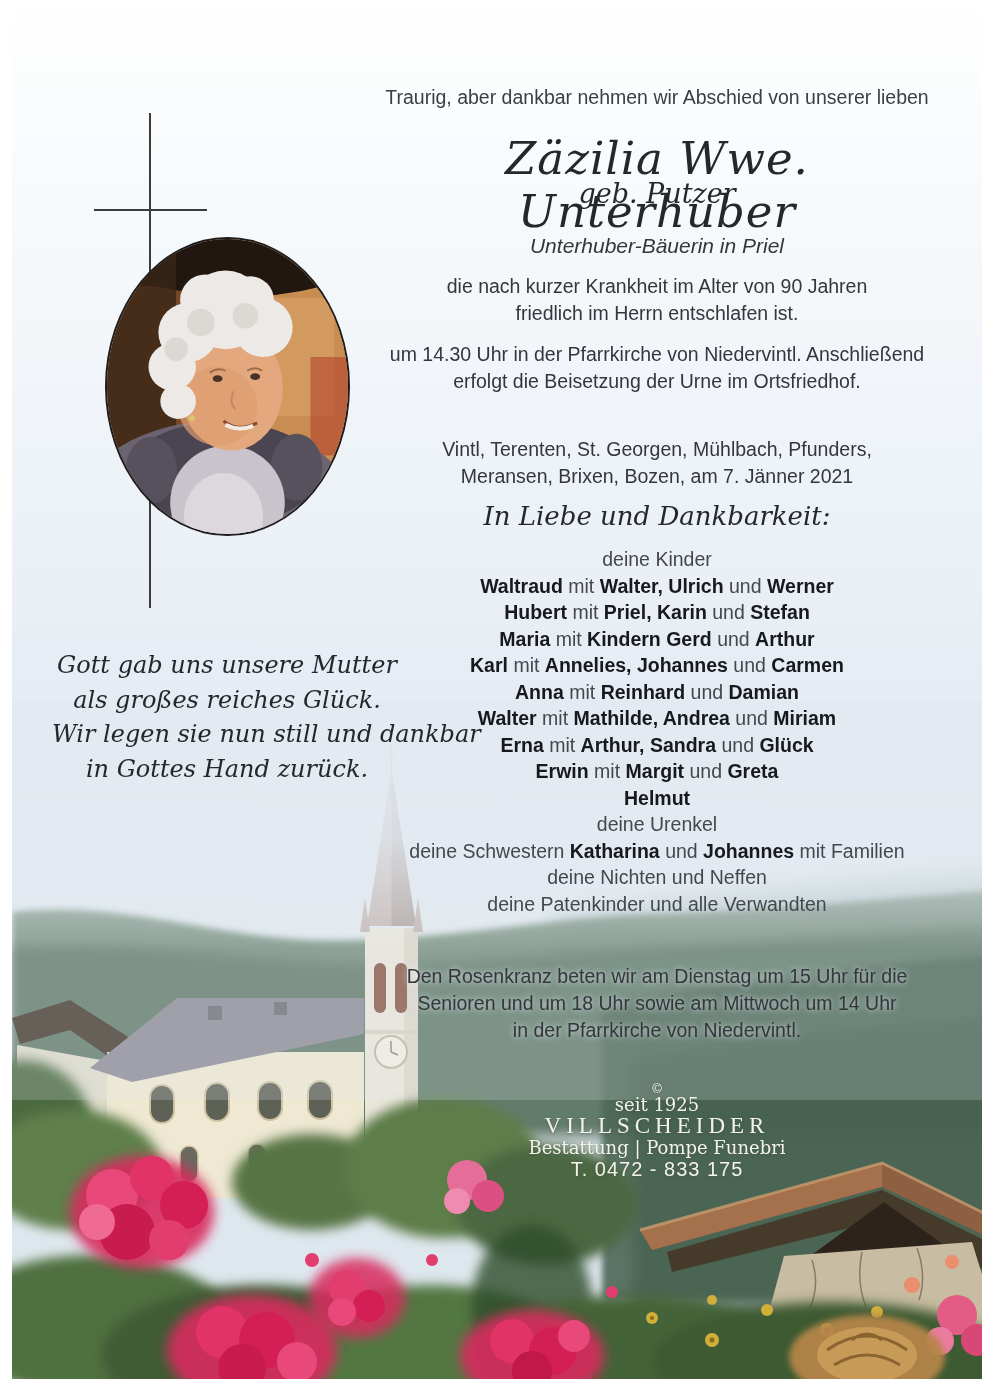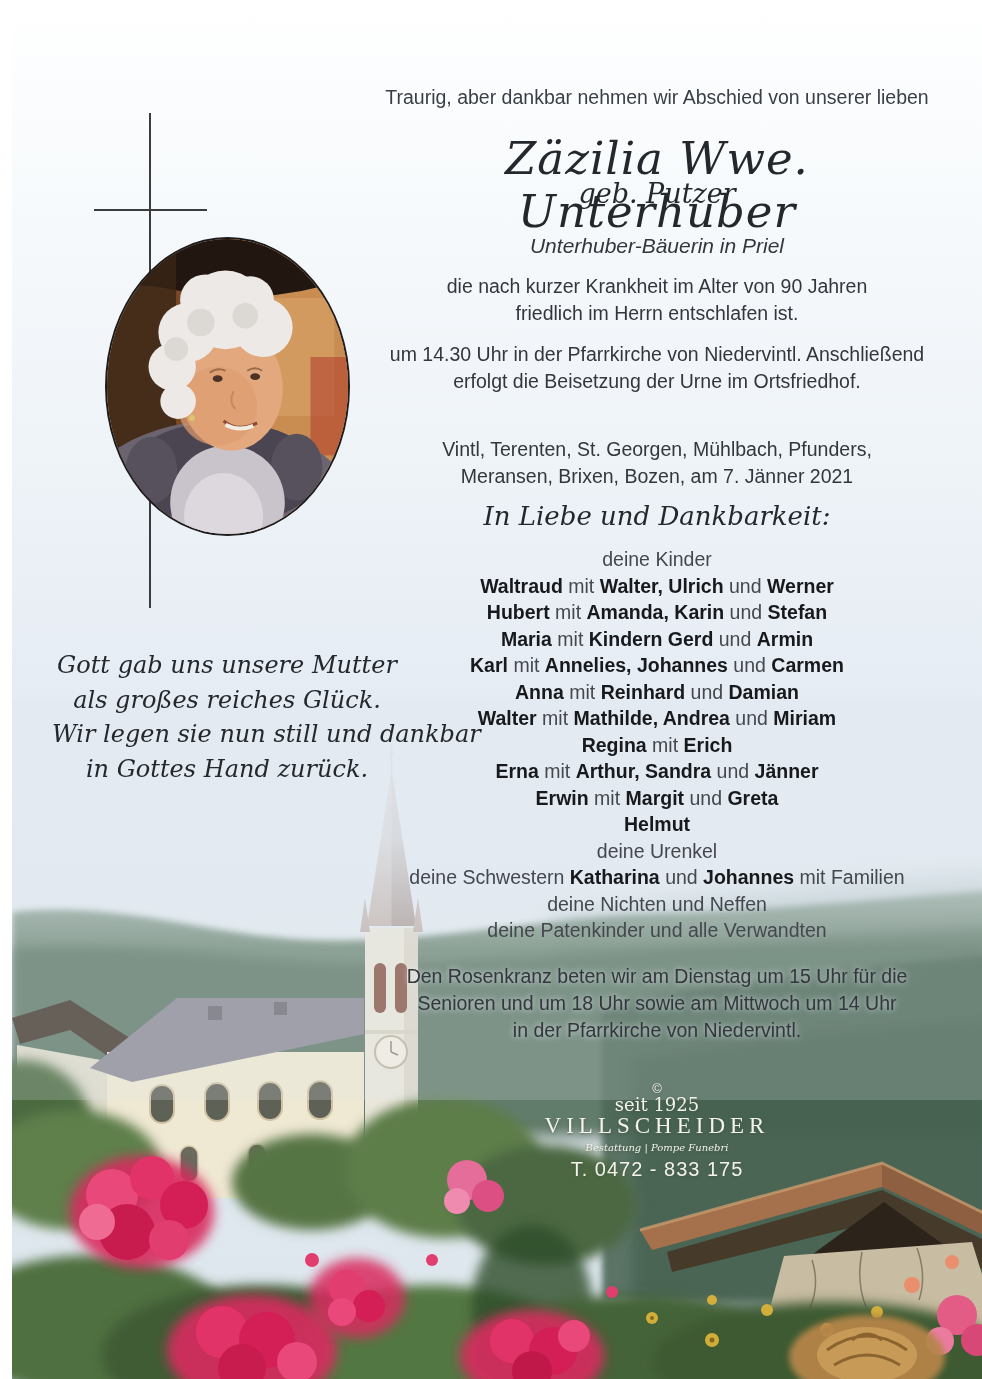--- a/index.html
+++ b/index.html
@@ -35,21 +35,21 @@
   .family{top:546px;font-size:19.5px;line-height:26.5px;color:#44484e;}
   .family .b{font-weight:700;color:#17191d;}
   .rosary{top:963px;text-shadow:0 0 6px rgba(240,245,249,.85);}
   .poem{top:648px;font-size:24px;line-height:34.5px;}
   
   .logo{position:absolute;left:495px;top:1082px;width:300px;text-align:center;z-index:3;
         color:#f4f2e9;text-shadow:0 1px 3px rgba(60,80,60,.55);}
   .logo .copy{font-size:13px;line-height:14px;}
   .logo .since{font-family:"DejaVu Serif","Liberation Serif",serif;font-size:18px;line-height:17px;}
   .logo .brand{font-family:"Liberation Serif",serif;font-size:23px;letter-spacing:5px;line-height:26px;}
-  .logo .tagline{font-family:"DejaVu Serif","Liberation Serif",serif;font-style:italic;font-size:10px;line-height:17px;}
+  .logo .tagline{font-family:"DejaVu Serif","Liberation Serif",serif;font-size:18px;line-height:17px;}
   .logo .phone{font-size:20px;line-height:26px;letter-spacing:1px;}
 </style>
 </head>
 <body>
 
 <div class="page">
 
   <svg class="scene" viewBox="0 0 982 679" width="982" height="679" preserveAspectRatio="none" aria-hidden="true">
     <defs>
       <linearGradient id="skyG" x1="0" y1="0" x2="0" y2="1">
@@ -284,27 +284,26 @@
       <div class="ln">erfolgt die Beisetzung der Urne im Ortsfriedhof.</div>
     </div>
   <div class="main-col para places">
       <div class="ln">Vintl, Terenten, St. Georgen, Mühlbach, Pfunders,</div>
       <div class="ln">Meransen, Brixen, Bozen, am 7. Jänner 2021</div>
     </div>
   <div class="main-col gratitude hand">In Liebe und Dankbarkeit:</div>
   <div class="main-col family">
       <div class="ln"><span>deine Kinder</span></div>
       <div class="ln"><span class="b">Waltraud</span><span> mit </span><span class="b">Walter, Ulrich</span><span> und </span><span class="b">Werner</span></div>
-      <div class="ln"><span class="b">Hubert</span><span> mit </span><span class="b">Amanda, Karin</span><span> und </span><span class="b">Stefan</span></div>
-      <div class="ln"><span class="b">Maria</span><span> mit </span><span class="b">Kindern Gerd</span><span> und </span><span class="b">Armin</span></div>
+      <div class="ln"><span class="b">Hubert</span><span> mit </span><span class="b">Priel, Karin</span><span> und </span><span class="b">Stefan</span></div>
+      <div class="ln"><span class="b">Maria</span><span> mit </span><span class="b">Kindern Gerd</span><span> und </span><span class="b">Arthur</span></div>
       <div class="ln"><span class="b">Karl</span><span> mit </span><span class="b">Annelies, Johannes</span><span> und </span><span class="b">Carmen</span></div>
       <div class="ln"><span class="b">Anna</span><span> mit </span><span class="b">Reinhard</span><span> und </span><span class="b">Damian</span></div>
       <div class="ln"><span class="b">Walter</span><span> mit </span><span class="b">Mathilde, Andrea</span><span> und </span><span class="b">Miriam</span></div>
-      <div class="ln"><span class="b">Regina</span><span> mit </span><span class="b">Erich</span></div>
-      <div class="ln"><span class="b">Erna</span><span> mit </span><span class="b">Arthur, Sandra</span><span> und </span><span class="b">Jänner</span></div>
+      <div class="ln"><span class="b">Erna</span><span> mit </span><span class="b">Arthur, Sandra</span><span> und </span><span class="b">Glück</span></div>
       <div class="ln"><span class="b">Erwin</span><span> mit </span><span class="b">Margit</span><span> und </span><span class="b">Greta</span></div>
       <div class="ln"><span class="b">Helmut</span></div>
       <div class="ln"><span>deine Urenkel</span></div>
       <div class="ln"><span>deine Schwestern </span><span class="b">Katharina</span><span> und </span><span class="b">Johannes</span><span> mit Familien</span></div>
       <div class="ln"><span>deine Nichten und Neffen</span></div>
       <div class="ln"><span>deine Patenkinder und alle Verwandten</span></div>
     </div>
   <div class="main-col para rosary">
       <div class="ln">Den Rosenkranz beten wir am Dienstag um 15 Uhr für die</div>
       <div class="ln">Senioren und um 18 Uhr sowie am Mittwoch um 14 Uhr</div>

